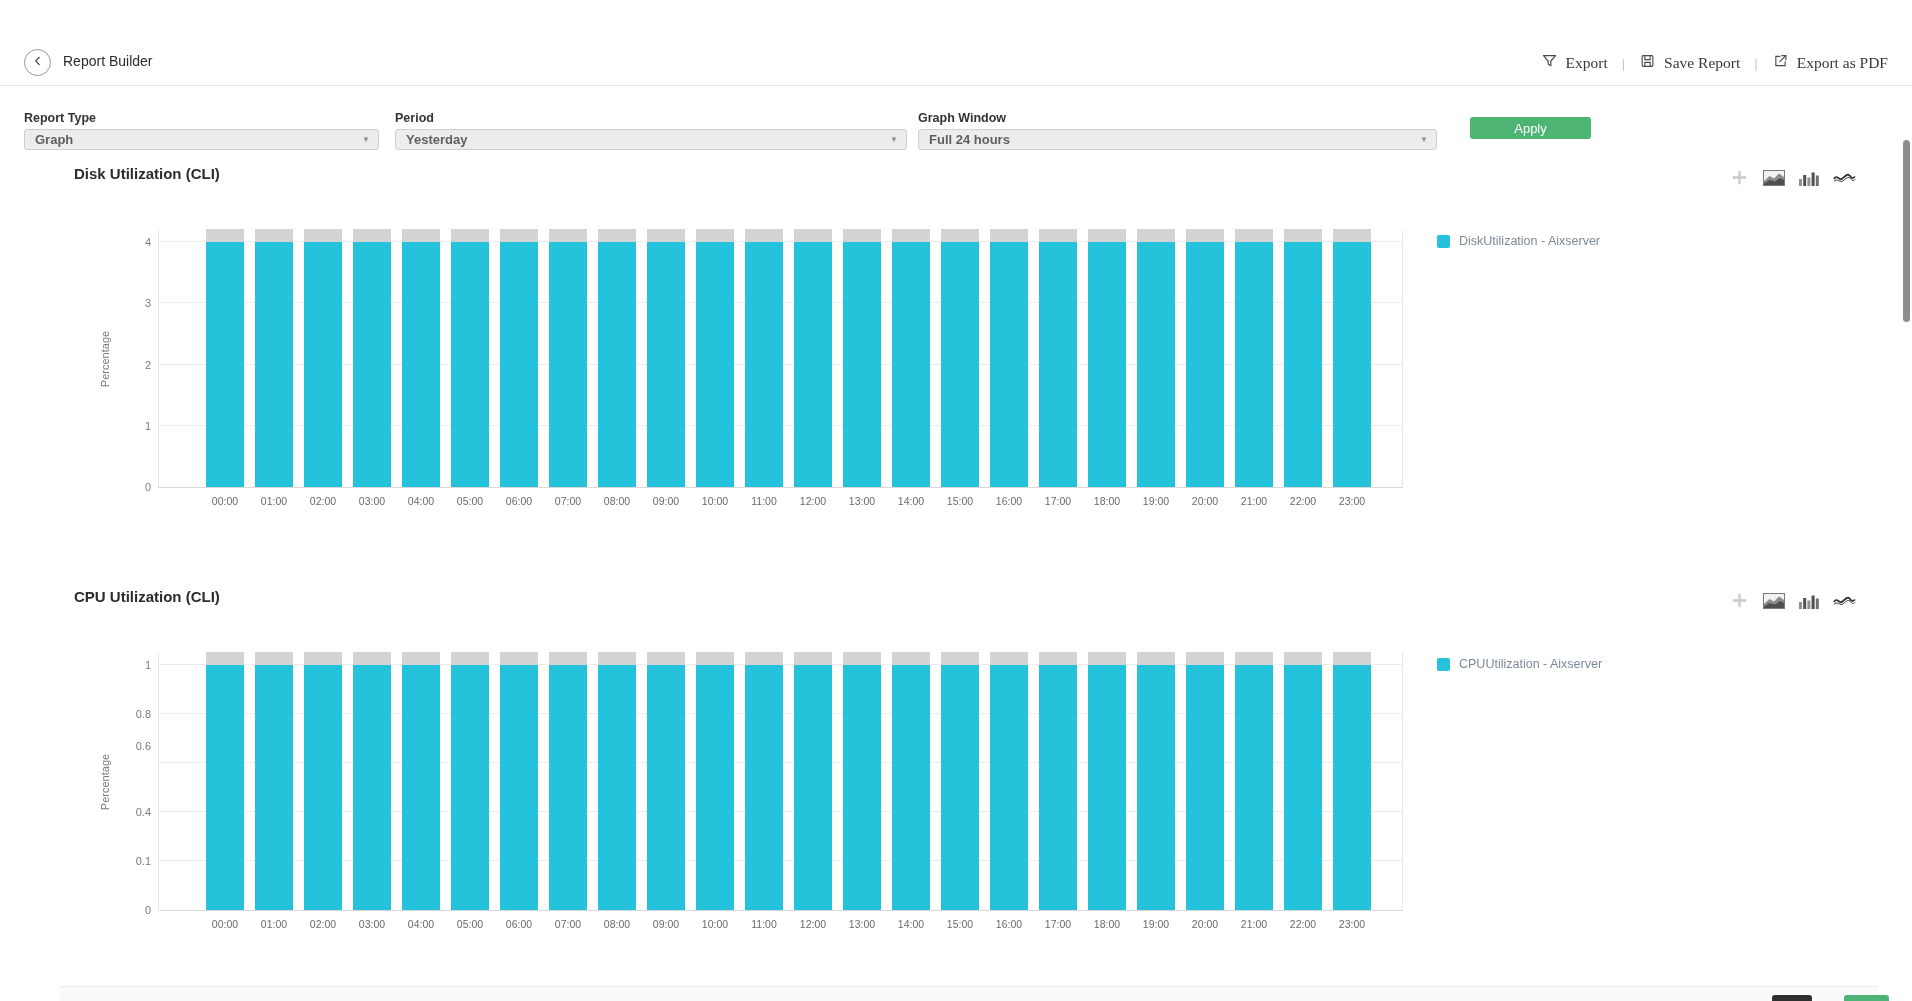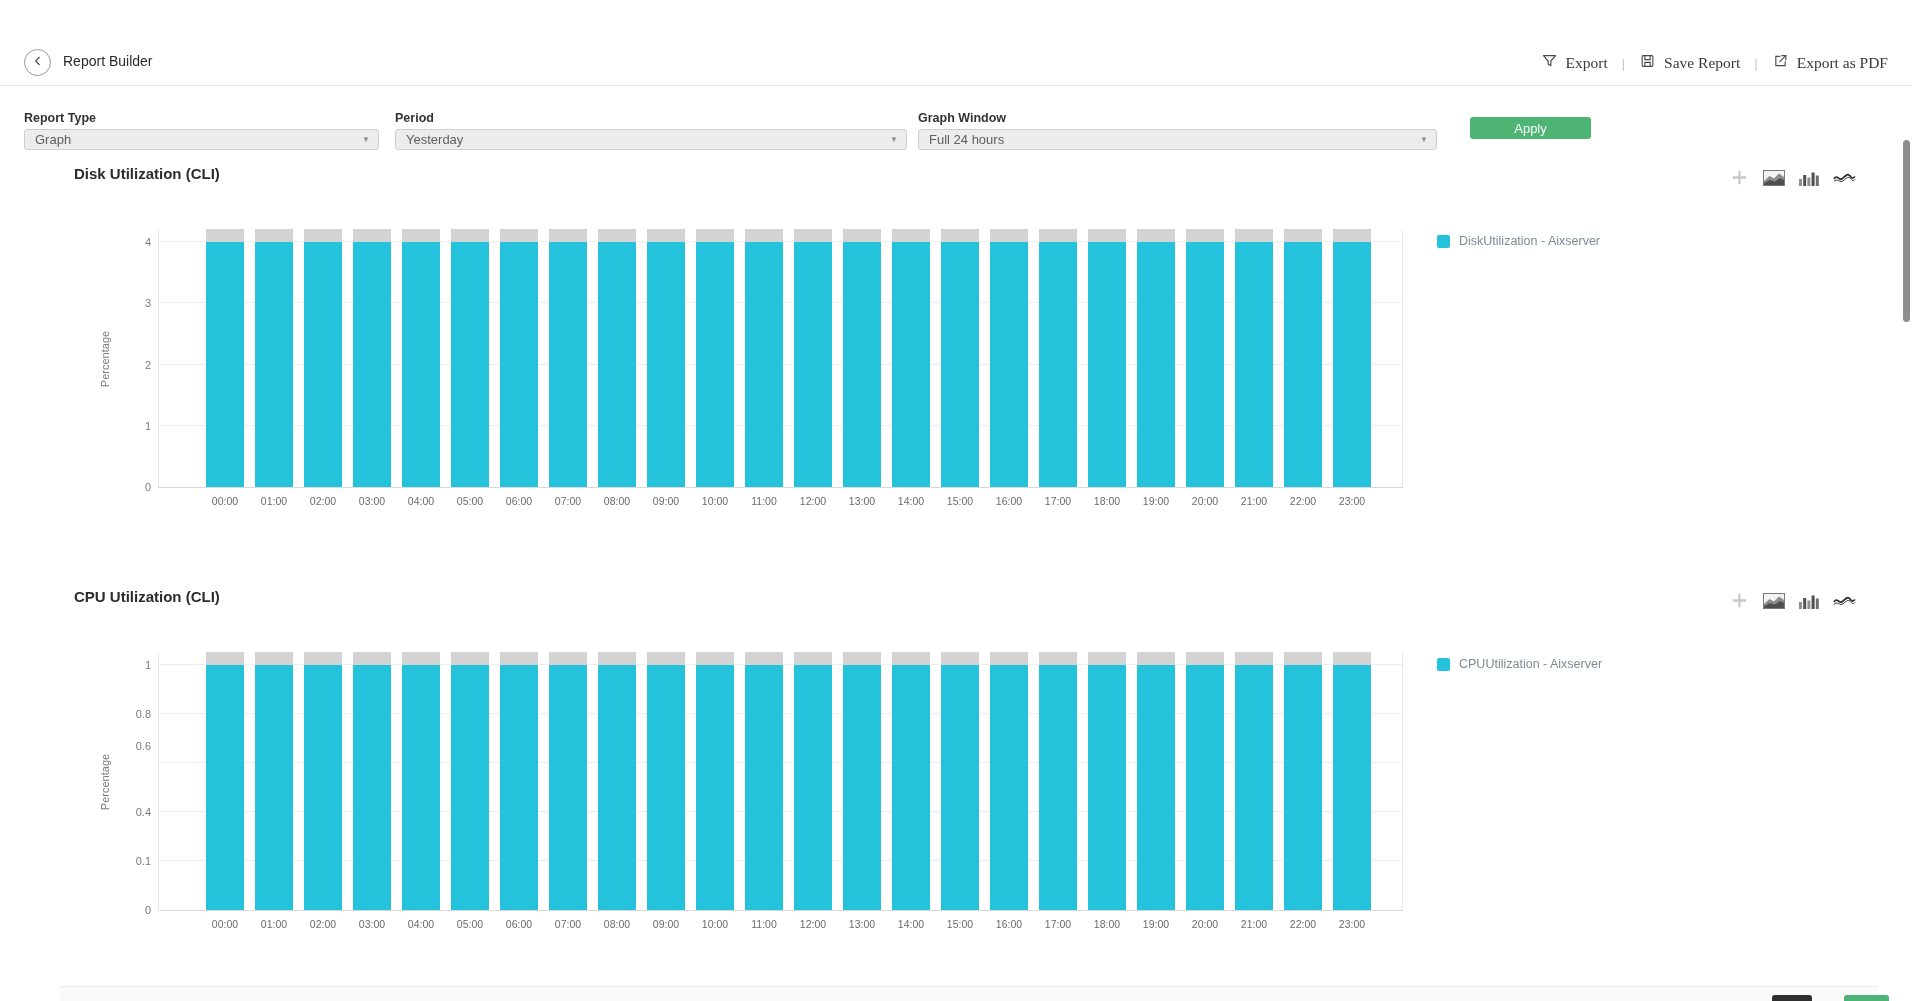--- a/index.html
+++ b/index.html
@@ -27,21 +27,21 @@
   .ph-action { display:flex; align-items:center; gap:8px; cursor:pointer;
                font-family:"Liberation Serif","DejaVu Serif",serif; font-size:15.5px; color:#383838; }
   .ph-sep { color:#c9c9c9; font-size:13px; }
 
   
   .fgroup { position:absolute; top:100px;margin-top:11px; }
   .fgroup .flabel { font-size:12.5px; font-weight:700; color:#333; height:17px; }
   .selectbox { margin-top:1px; height:21px; background:#ececec; border:1px solid #cfcfcf;
                border-radius:3px; display:flex; align-items:center; padding:0 8px 0 10px;
                cursor:pointer; }
-  .selectbox .val { flex:1; font-size:13px; color:#5f5f5f; line-height:19px; }
+  .selectbox .val { flex:1; font-size:13px; color:#5f5f5f; line-height:19px;font-weight:bold; }
   .selectbox .caret { font-size:8px; color:#8e8e8e; }
   .apply-btn { position:absolute; left:1470px; top:117px; width:121px; height:22px;
                background:#4eb473; color:#fff; font-size:13px; border:none; border-radius:3px;
                cursor:pointer; font-family:inherit; }
 
   
   .panel { position:absolute; left:60px; width:1820px; height:370px; background:#fff; }
   .panel-header { position:relative; height:44px; }
   .panel-title { position:absolute; left:14px; top:5px; font-size:15px; font-weight:700; color:#2c2c2c; }
   .panel-icons { position:absolute; right:24px; top:8px; display:flex; align-items:center; gap:14px; }

